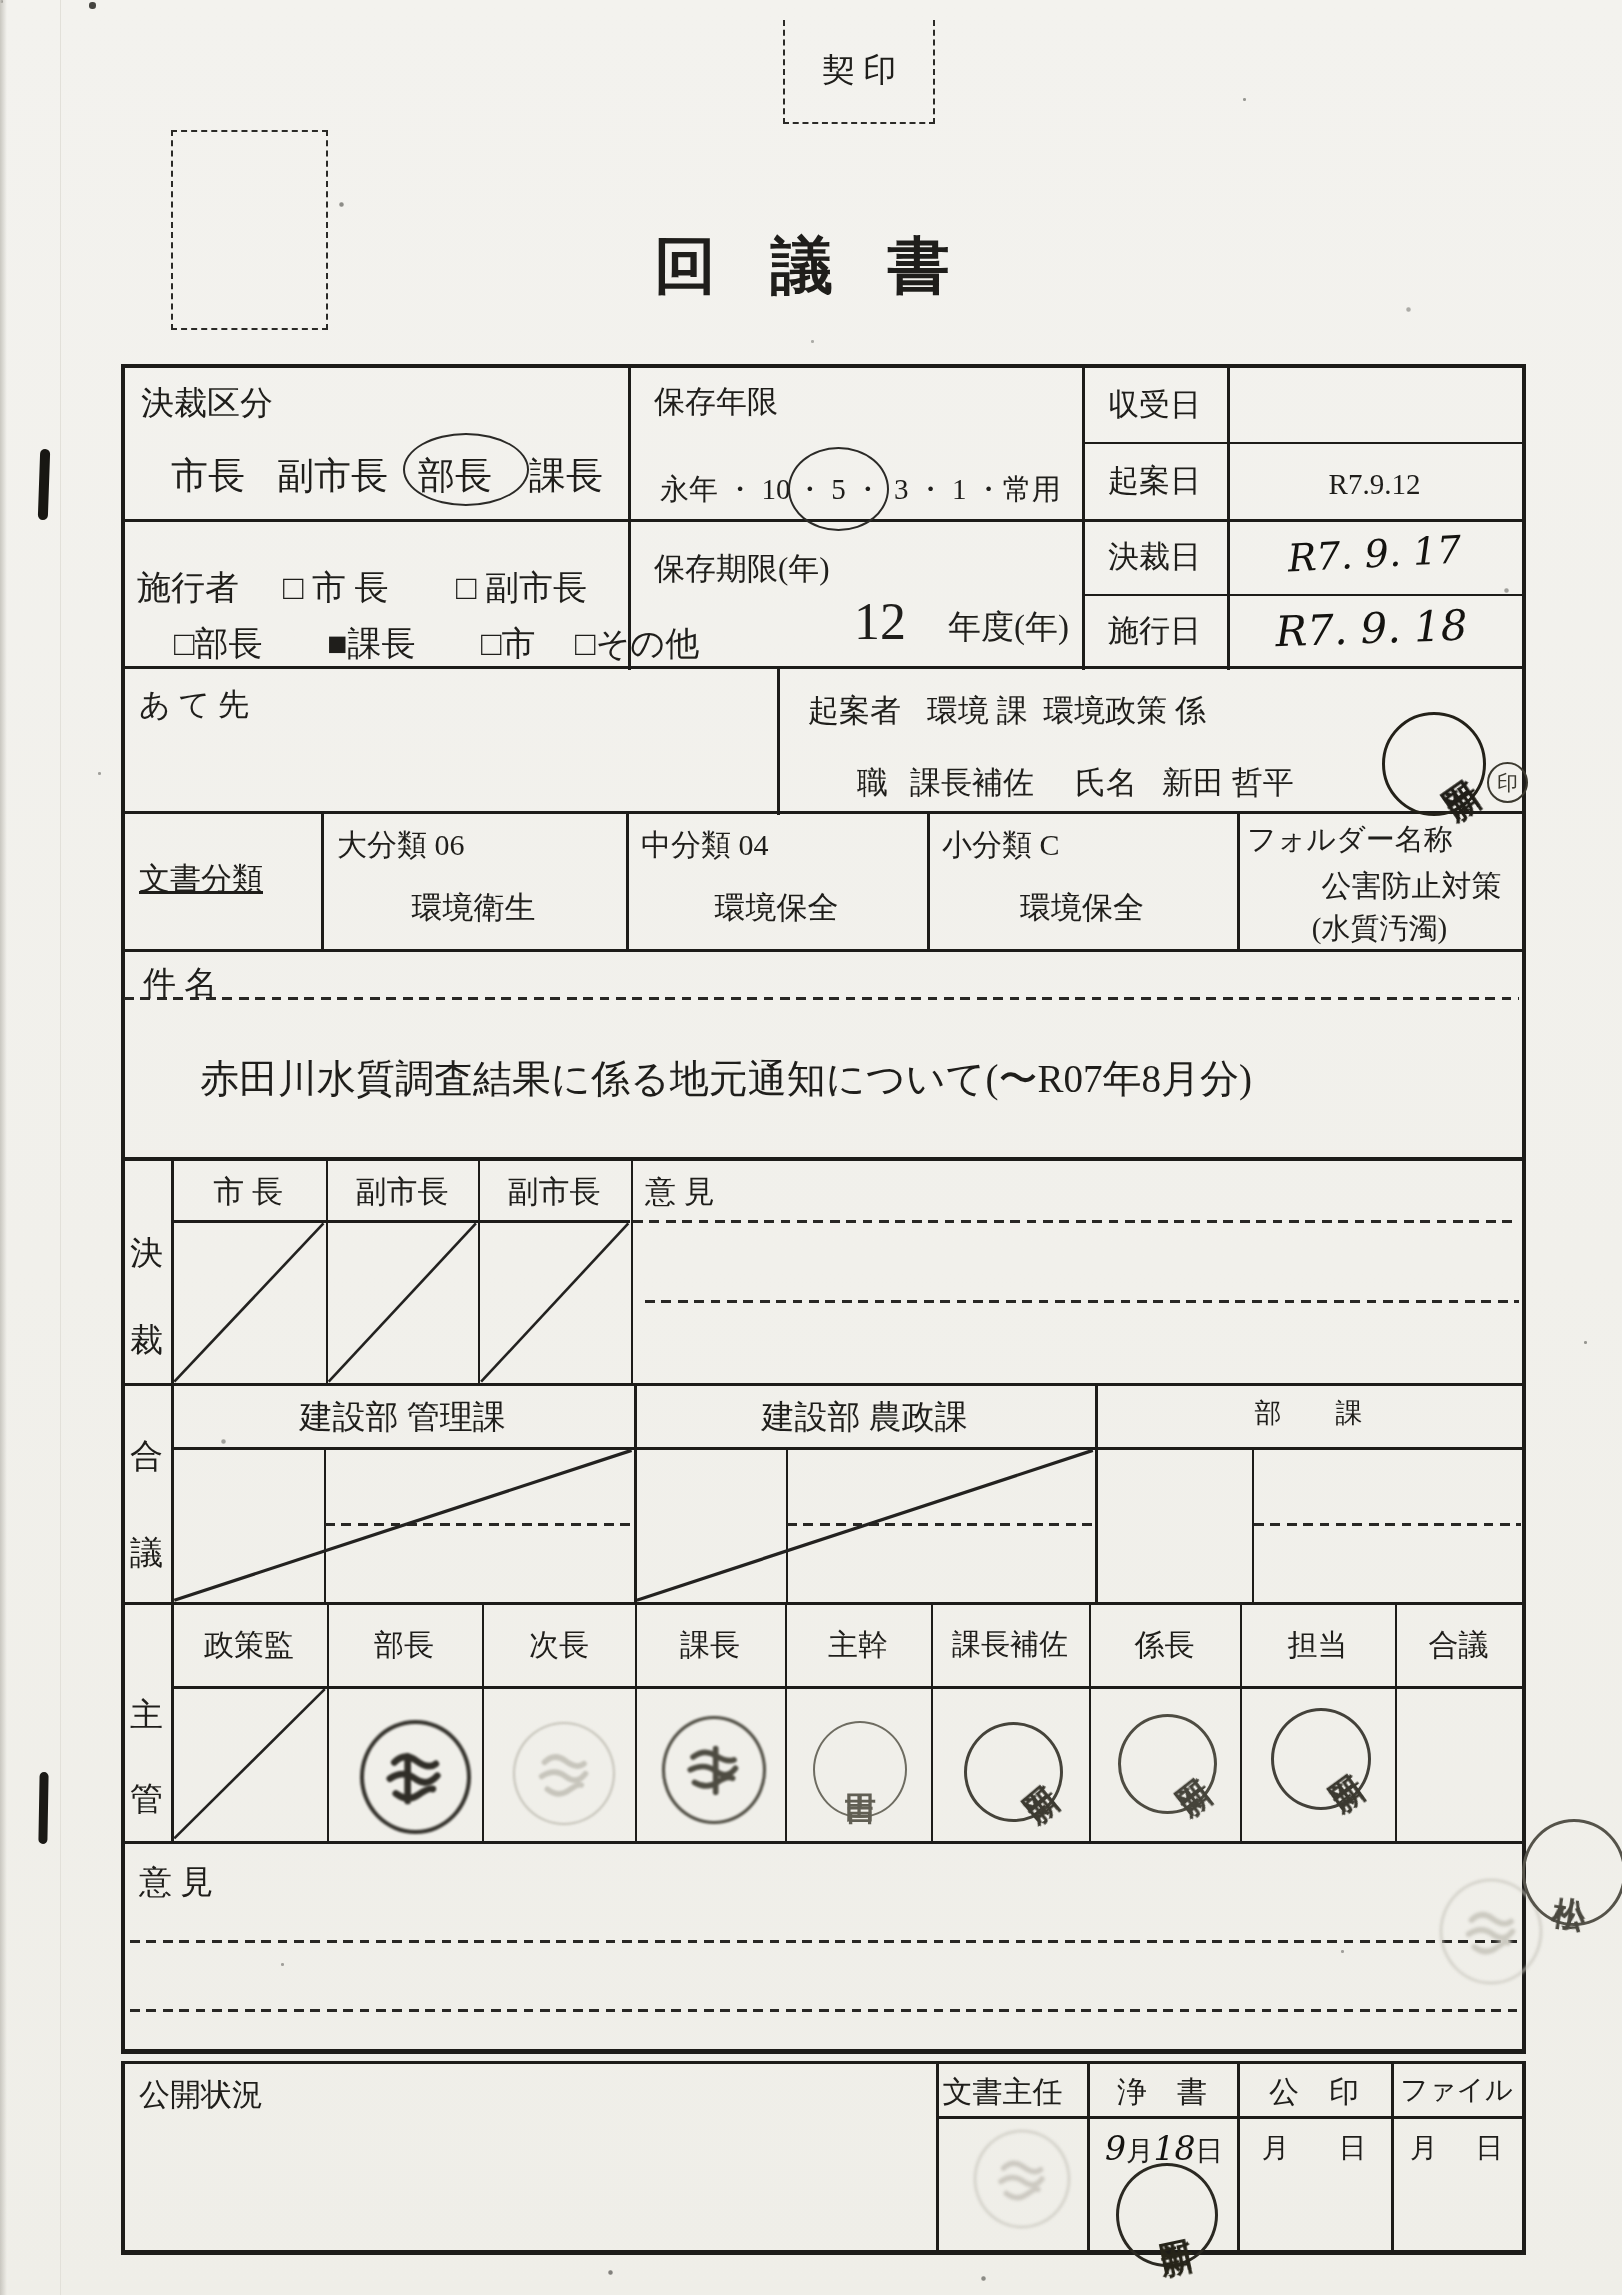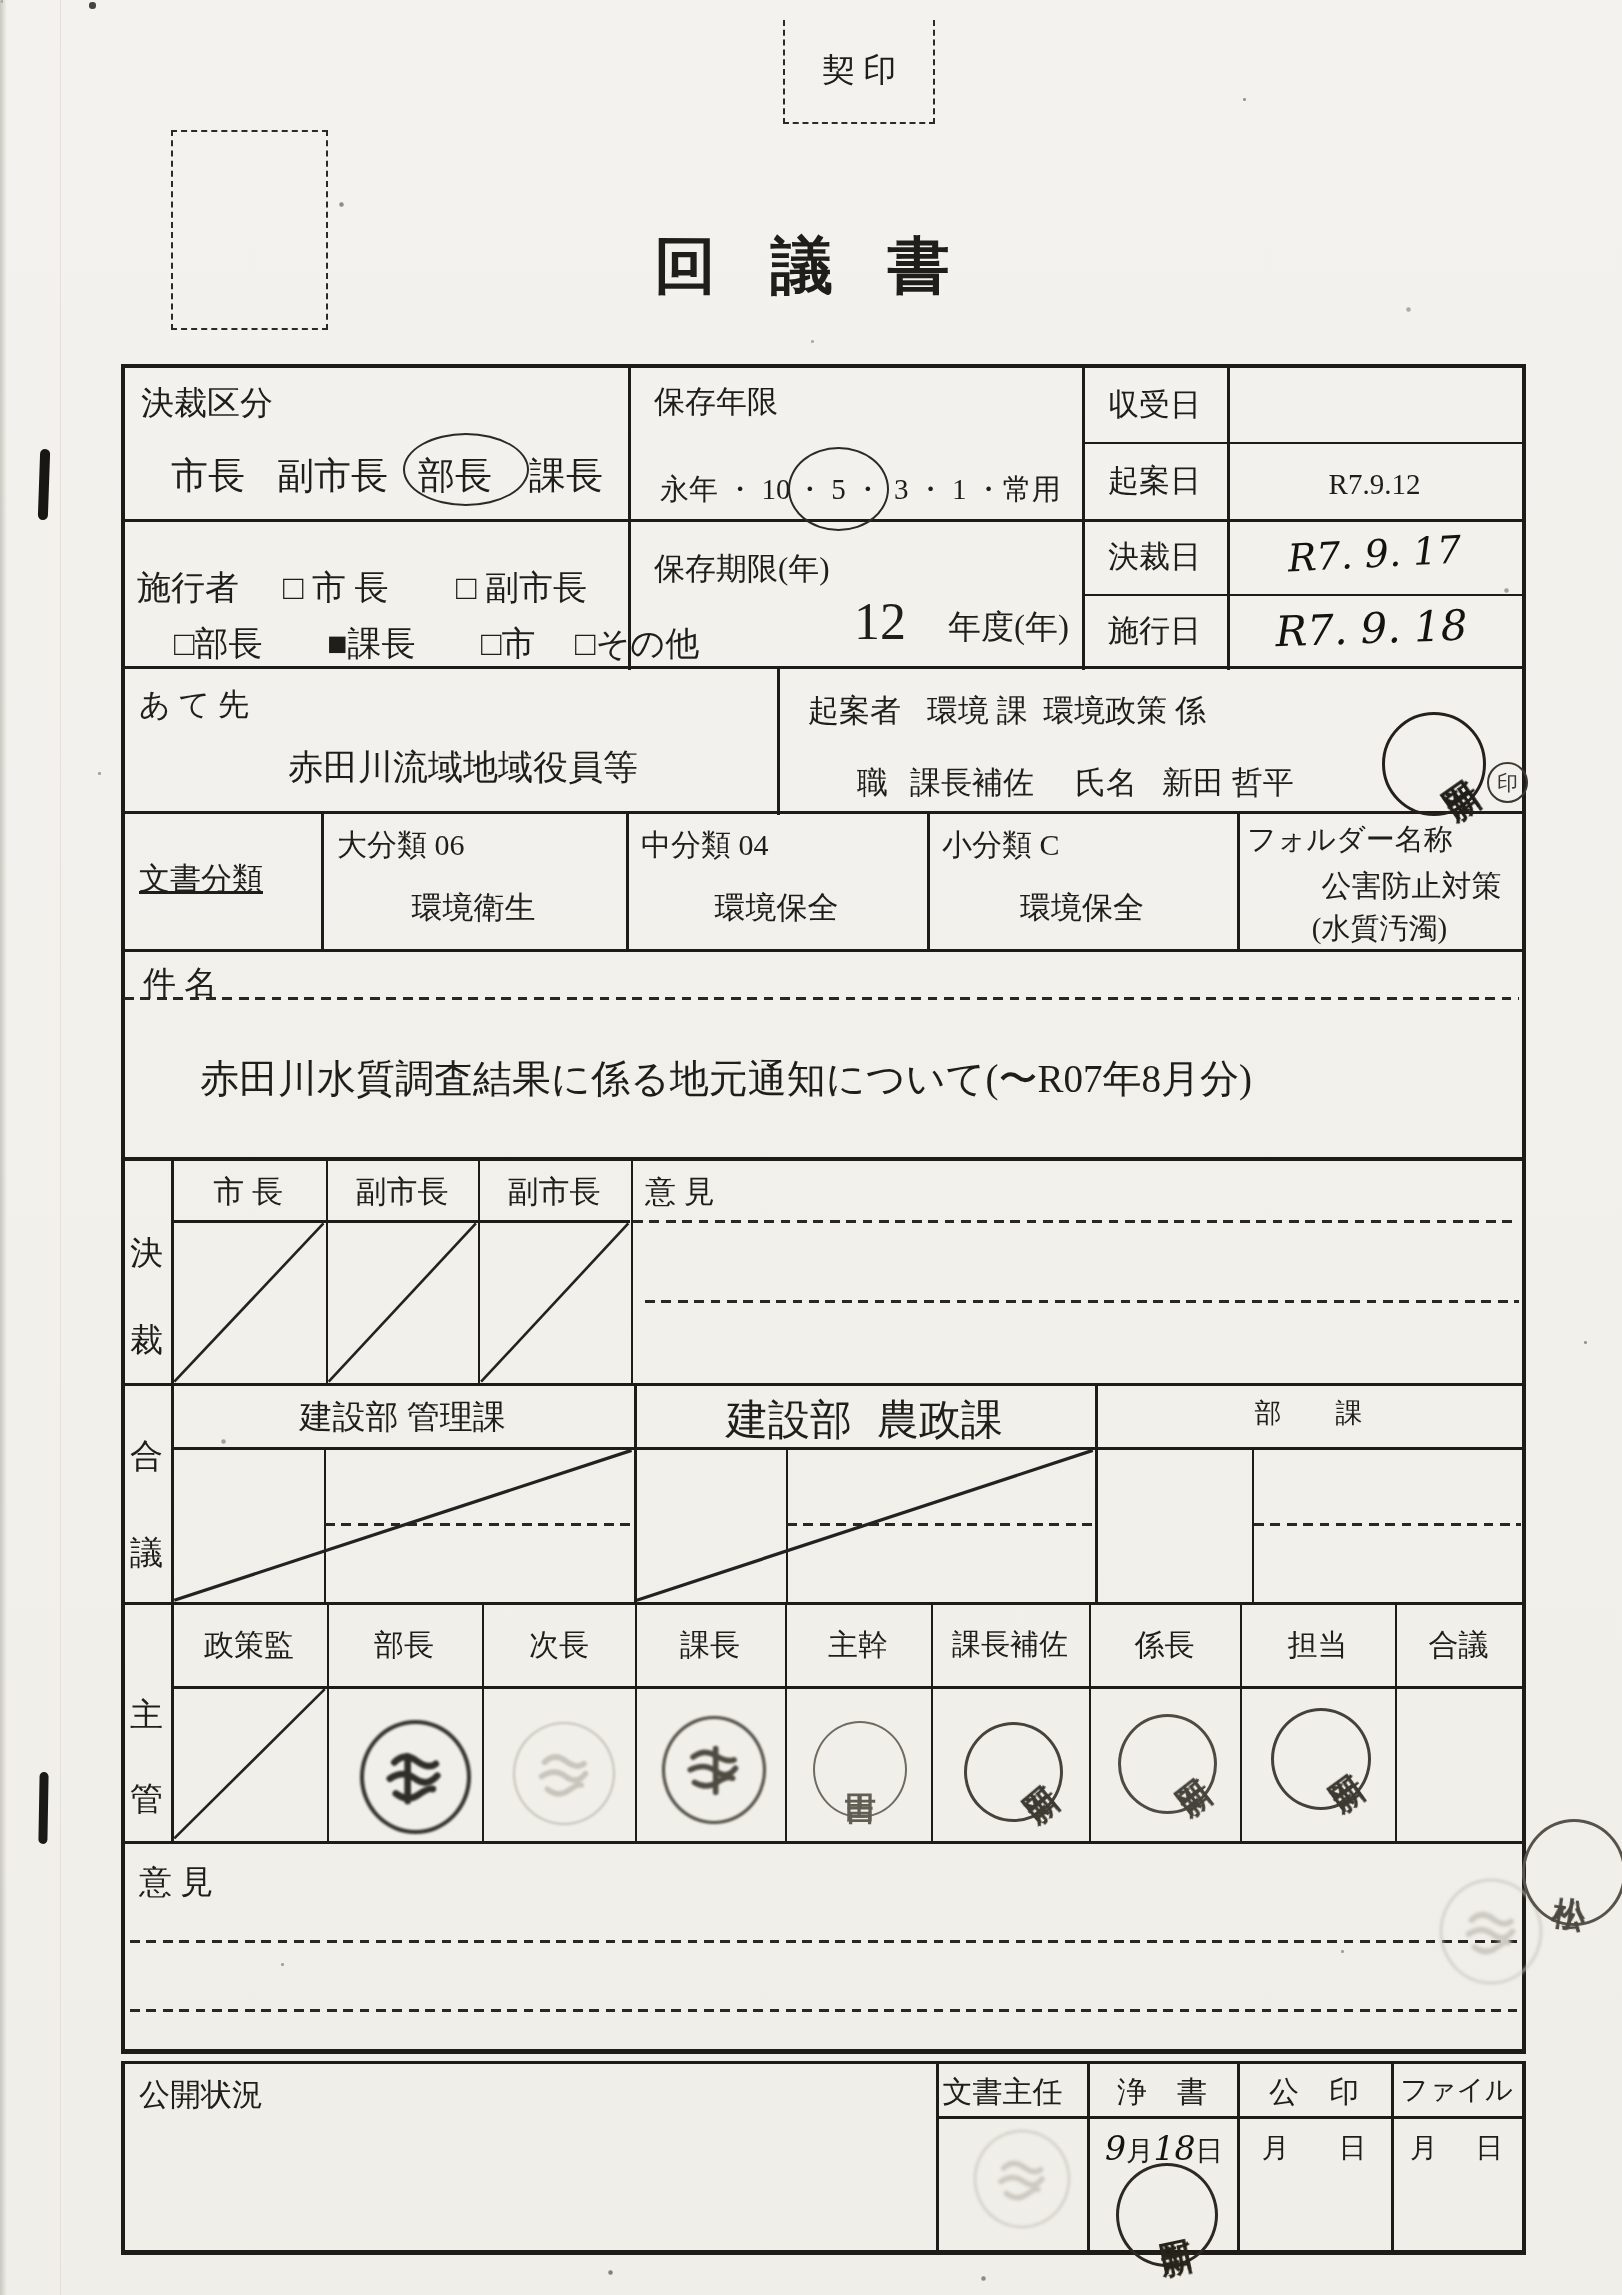--- a/index.html
+++ b/index.html
@@ -129,21 +129,20 @@
   <div class="t" style="left:174px;top:623px;font-size:34px;">□部長</div>
   <div class="t" style="left:327px;top:623px;font-size:34px;">■課長</div>
   <div class="t" style="left:481px;top:623px;font-size:34px;">□市</div>
   <div class="t" style="left:575px;top:623px;font-size:34px;">□その他</div>
 
   <div class="t" style="left:654px;top:550px;font-size:31px;">保存期限(年)</div>
   <div class="t" style="left:854px;top:589px;font-size:52px;">12</div>
   <div class="t" style="left:948px;top:607px;font-size:33px;">年度(年)</div>
 
   <div class="t" style="left:139px;top:686px;font-size:31px;">あ て 先</div>
-  <div class="t" style="left:288px;top:746px;font-size:35px;">赤田川流域地域役員等</div>
   <div class="t" style="left:808px;top:692px;font-size:31px;"><span>起案者</span><span style="display:inline-block;width:26px;"></span><span>環境 課  環境政策 係</span></div>
   <div class="t" style="left:857px;top:764px;font-size:31px;"><span>職</span><span style="display:inline-block;width:22px;"></span><span>課長補佐</span><span style="display:inline-block;width:41px;"></span><span>氏名</span><span style="display:inline-block;width:25px;"></span><span>新田 哲平</span></div>
   <div style="position:absolute;left:1487px;top:762px;width:37px;height:37px;border:2px solid #3b392f;border-radius:50%;display:flex;align-items:center;justify-content:center;">
     <span style="font-size:21px;color:#3b392f;">印</span>
   </div>
   <div class="stamp" style="left:1382px;top:712px;width:98px;height:98px;border:3.9px solid #232119;">
     <span class="vt" style="font-size:35px;color:#201e18;transform:rotate(-35deg);filter:blur(0.5px);">新田</span>
   </div>
 
   <div class="t" style="left:139px;top:860px;font-size:31px;text-decoration:underline;">文書分類</div>
@@ -163,21 +162,21 @@
   <div class="t" style="left:130px;top:1233px;font-size:33px;">決</div>
   <div class="t" style="left:130px;top:1320px;font-size:33px;">裁</div>
   <div class="t" style="left:171px;top:1173px;width:154px;text-align:center;font-size:31px;">市 長</div>
   <div class="t" style="left:326px;top:1173px;width:152px;text-align:center;font-size:31px;">副市長</div>
   <div class="t" style="left:478px;top:1173px;width:152px;text-align:center;font-size:31px;">副市長</div>
   <div class="t" style="left:645px;top:1173px;font-size:31px;">意 見</div>
 
   <div class="t" style="left:130px;top:1436px;font-size:33px;">合</div>
   <div class="t" style="left:130px;top:1533px;font-size:33px;">議</div>
   <div class="t" style="left:171px;top:1397px;width:463px;text-align:center;font-size:33px;">建設部 管理課</div>
-  <div class="t" style="left:634px;top:1397px;width:461px;text-align:center;font-size:42px;font-family:Liberation Mono, monospace;">建設部 農政課</div>
+  <div class="t" style="left:634px;top:1397px;width:461px;text-align:center;font-size:33px;">建設部 農政課</div>
   <div class="t" style="left:1095px;top:1397px;width:427px;text-align:center;font-size:27px;">部　　課</div>
 
   <div class="t" style="left:130px;top:1695px;font-size:33px;">主</div>
   <div class="t" style="left:130px;top:1779px;font-size:33px;">管</div>
   <div class="t" style="left:171px;top:1626px;width:156px;text-align:center;font-size:30px;">政策監</div>
   <div class="t" style="left:327px;top:1626px;width:154px;text-align:center;font-size:30px;">部長</div>
   <div class="t" style="left:482px;top:1626px;width:154px;text-align:center;font-size:30px;">次長</div>
   <div class="t" style="left:635px;top:1626px;width:150px;text-align:center;font-size:30px;">課長</div>
   <div class="t" style="left:785px;top:1626px;width:146px;text-align:center;font-size:30px;">主幹</div>
   <div class="t" style="left:931px;top:1626px;width:158px;text-align:center;font-size:29px;">課長補佐</div>

